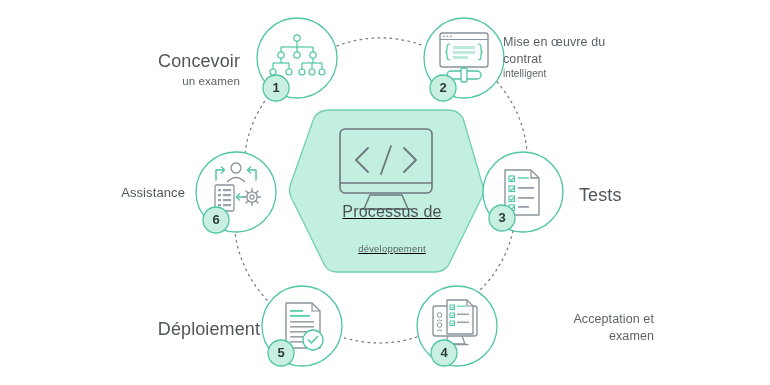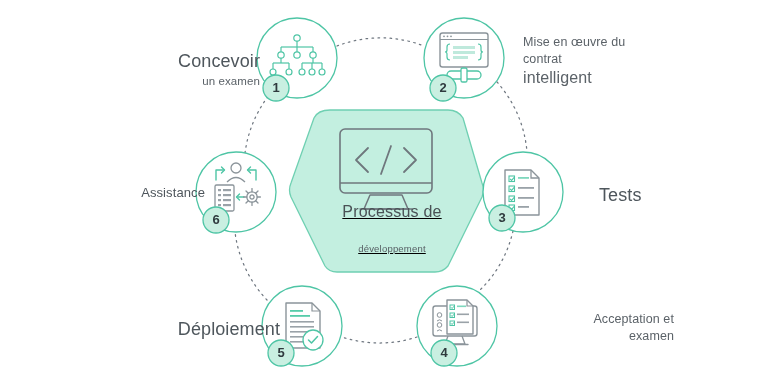--- a/index.html
+++ b/index.html
@@ -6,21 +6,21 @@
   body{
     width:770px;height:385px;
     background:#ffffff;
     font-family:"Liberation Sans","DejaVu Sans",sans-serif;
     overflow:hidden;
     position:relative;
   }
   #stage{position:absolute;left:0;top:0;width:770px;height:385px;}
   svg.layer{position:absolute;left:0;top:0;width:770px;height:385px;}
 
-  .lbl{position:absolute;color:#5b6268;line-height:1.32;letter-spacing:.1px;padding-left:20px;}
+  .lbl{position:absolute;color:#5b6268;line-height:1.32;letter-spacing:.1px;}
   .lbl .main{font-size:18px;color:#4e565c;display:block;}
   .lbl .sub{font-size:11.5px;color:#5b6268;display:block;}
 
   .hexlabel{position:absolute;text-align:center;width:200px;}
   .hexlabel .t1{display:block;font-size:16px;color:#4a5256;letter-spacing:.2px;}
   .hexlabel .t2{display:block;font-size:9.5px;color:#555d62;margin-top:22px;letter-spacing:.2px;}
 
   .badge-num{
     position:absolute;font-size:13px;font-weight:700;color:#2f3a3e;
     width:26px;text-align:center;line-height:26px;
@@ -233,21 +233,21 @@
   </div>
 
   <div class="lbl" style="left:110px;top:50px;width:130px;text-align:right;">
     <span class="main">Concevoir</span>
     <span class="sub">un examen</span>
   </div>
 
   <div class="lbl" style="left:503px;top:34px;width:165px;text-align:left;">
     <span class="sub" style="font-size:12.5px;">Mise en œuvre du</span>
     <span class="sub" style="font-size:12.5px;">contrat</span>
-    <span class="sub" style="font-size:16px;">intelligent</span>
+    <span class="sub" style="font-size:10px;">intelligent</span>
   </div>
 
   <div class="lbl" style="left:579px;top:184px;width:120px;text-align:left;">
     <span class="main">Tests</span>
   </div>
 
   <div class="lbl" style="left:499px;top:311px;width:155px;text-align:right;">
     <span class="sub" style="font-size:12.5px;">Acceptation et</span>
     <span class="sub" style="font-size:12.5px;margin-left:6px;">examen</span>
   </div>

